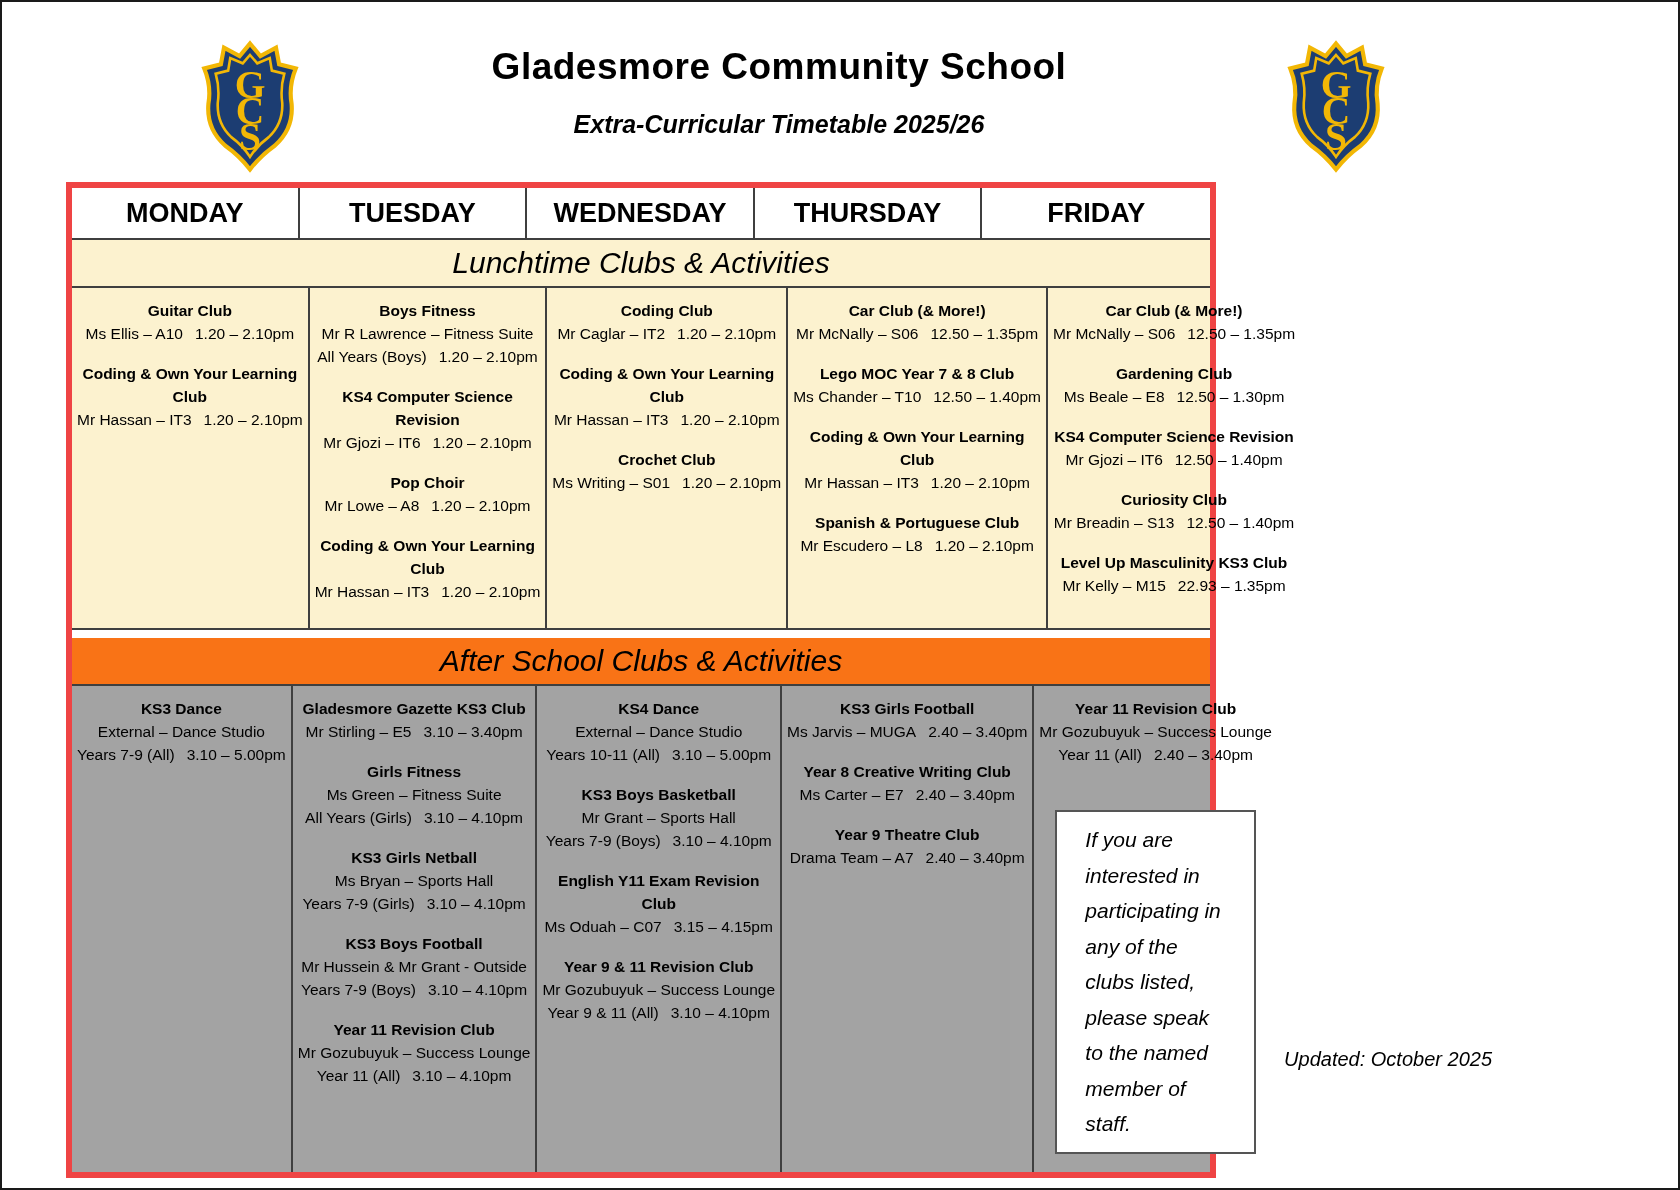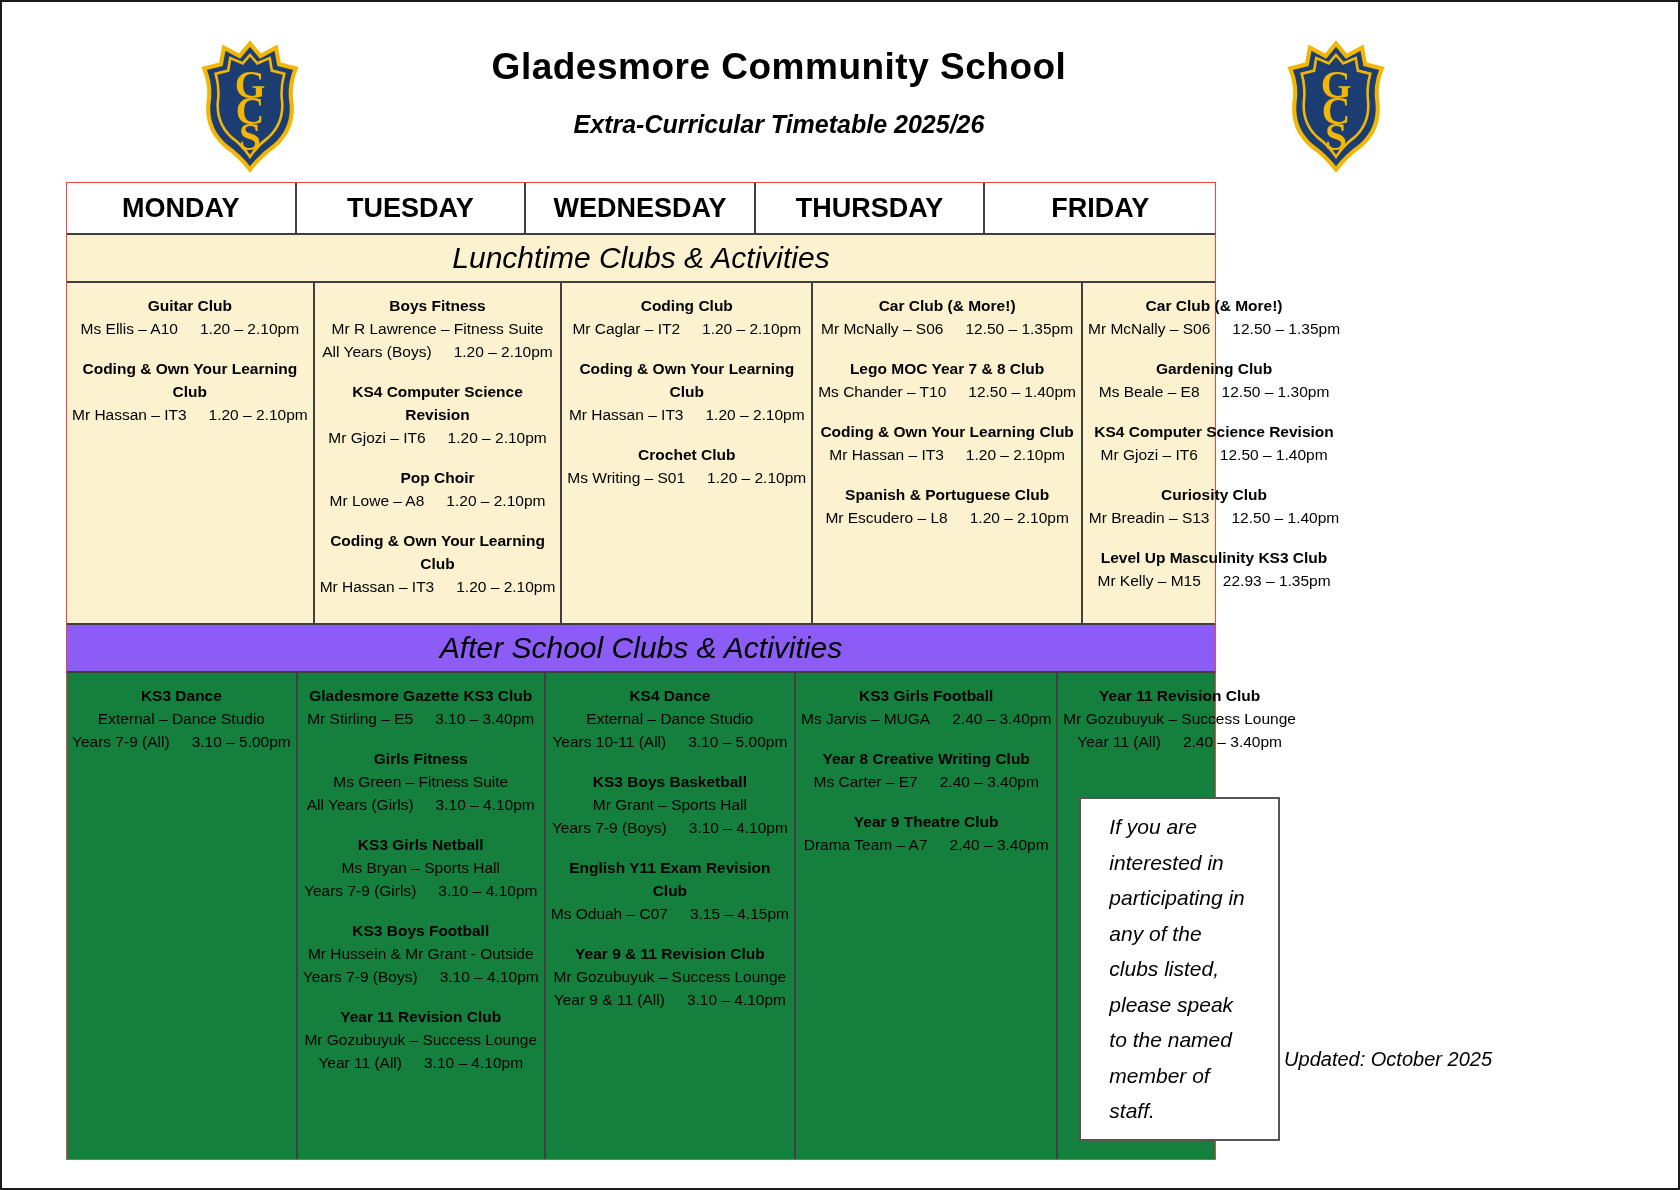--- a/index.html
+++ b/index.html
@@ -14,38 +14,38 @@
   .title{position:absolute;left:64px;top:44px;width:1426px;text-align:center;
          font-size:37px;font-weight:bold;letter-spacing:0.5px;}
   .subtitle{position:absolute;left:64px;top:108px;width:1426px;text-align:center;
          font-size:25px;font-weight:bold;font-style:italic;}
   .crest{position:absolute;top:38px;width:104px;height:134px;}
   .crest-left{left:196px;}
   .crest-right{left:1282px;}
 
   
   .timetable{position:absolute;left:64px;top:180px;width:1150px;
-         border:1px solid #ef4444;box-sizing:border-box;background:#fff;}
+         border:6px solid #ef4444;box-sizing:border-box;background:#fff;}
   .day-row{display:grid;grid-template-columns:repeat(5,1fr);border-bottom:2px solid #3f3f3f;background:#fff;}
   .day-cell{height:50px;display:flex;align-items:center;justify-content:center;
          font-size:27px;font-weight:bold;border-right:2px solid #3f3f3f;}
   .day-cell:last-child{border-right:none;}
 
   .section-banner{height:46px;display:flex;align-items:center;justify-content:center;
          font-size:30px;font-weight:normal;font-style:italic;border-bottom:2px solid #3f3f3f;}
   .section-cells{display:grid;grid-template-columns:repeat(5,1fr);}
   .cells-lunch{border-bottom:2px solid #3f3f3f;}
   .cell{border-right:2px solid #3f3f3f;padding:11px 5px 8px;box-sizing:border-box;text-align:center;}
   .cell:last-child{border-right:none;}
   .cells-lunch .cell{min-height:304px;}
   .cells-after .cell{min-height:396px;}
 
   .club{margin-bottom:17px;font-size:15.5px;line-height:23px;}
   .club-name{font-weight:bold;}
-  .club-line{display:flex;justify-content:center;gap:22px;white-space:nowrap;}
+  .club-line{display:flex;justify-content:center;gap:12px;white-space:nowrap;}
 
   .note-box{margin:44px 16px 10px;background:#fff;border:2.5px solid #555;
          padding:10px 28px;text-align:left;font-style:italic;font-size:21px;line-height:35.5px;}
 
   .updated{position:absolute;left:64px;top:1046px;width:1426px;text-align:right;
          font-style:italic;font-size:20px;}
 
   .crest text{font-family:"Liberation Serif",serif;font-weight:bold;}
 </style>
 </head>
@@ -223,22 +223,22 @@
               <div class="club-line">
                 <span>Mr Kelly – M15</span>
                 <span>22.93 – 1.35pm</span>
               </div>
             </div>
           </div>
         </div>
     </div>
 
     <div>
-      <div class="section-banner" style="background: #8b5cf6;">After School Clubs &amp; Activities</div>
-      <div class="section-cells cells-after" style="background: #15803d;">
+      <div class="section-banner" style="background: #f97316; margin-top: 8px;">After School Clubs &amp; Activities</div>
+      <div class="section-cells cells-after" style="background: #a3a3a3;">
           <div class="cell">
             <div class="club">
               <div class="club-name">KS3 Dance</div>
               <div class="club-line">
                 <span>External – Dance Studio</span>
               </div>
               <div class="club-line">
                 <span>Years 7-9 (All)</span>
                 <span>3.10 – 5.00pm</span>
               </div>

